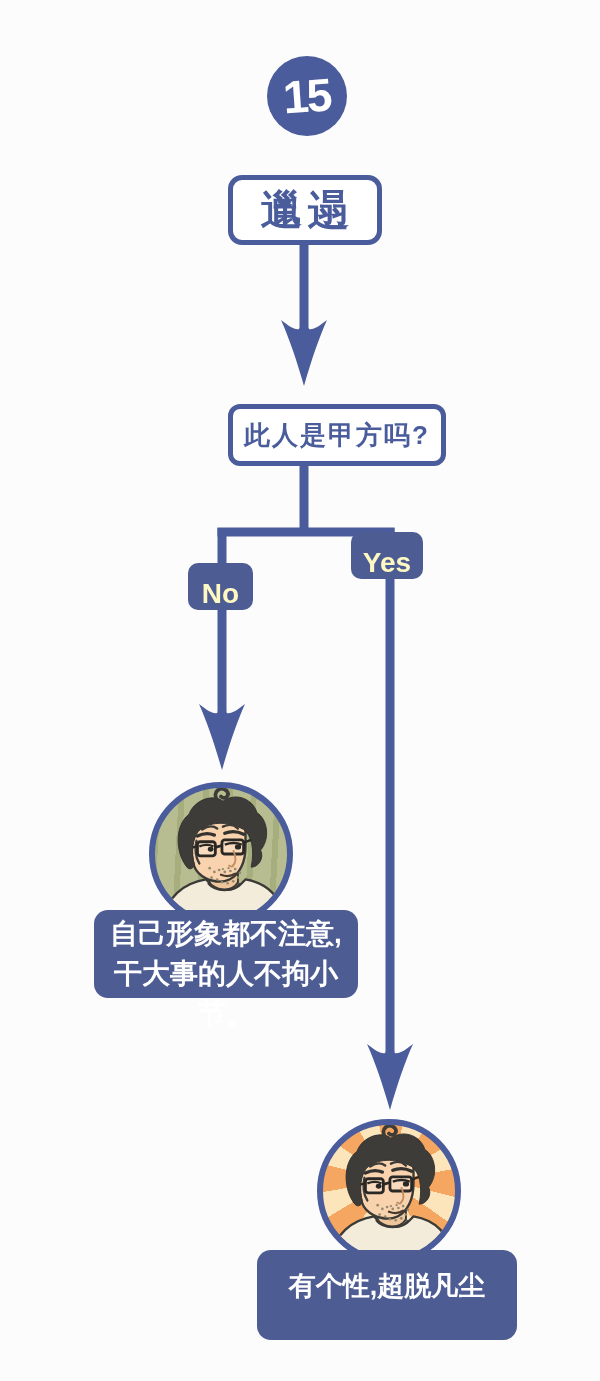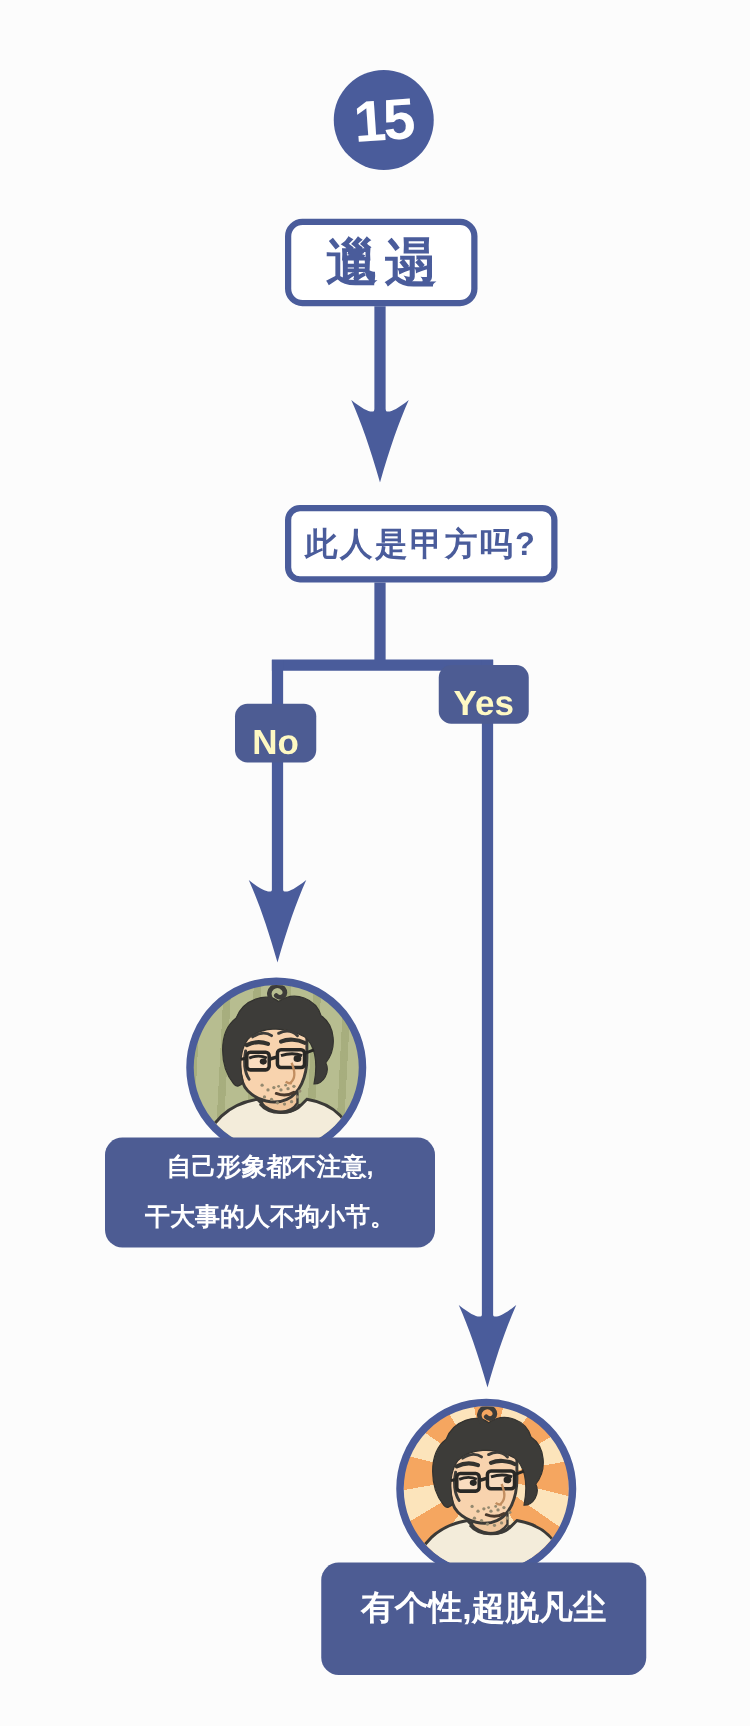--- a/index.html
+++ b/index.html
@@ -60,22 +60,22 @@
       #f5a660 0deg 24deg, #fce4bb 24deg 45deg);
   }
 
   .caption {
     position:absolute; z-index:3; background:#4d5c93; color:#ffffff;
     border-radius:14px; text-align:center; font-weight:bold;
     box-sizing:border-box;
   }
   .caption .line { display:block; }
   .caption.no {
-    left:84px; top:910px; width:264px; height:88px;
-    font-size:20px; line-height:40px; padding-top:4px;
+    left:94px; top:910px; width:264px; height:88px;
+    font-size:28px; line-height:40px; padding-top:4px;
   }
   .caption.yes {
     left:257px; top:1250px; width:260px; height:90px;
     font-size:27px; line-height:41px; padding-top:16px;
   }
 </style>
 </head>
 <body>
 
 <svg width="0" height="0" style="position:absolute" aria-hidden="true">

